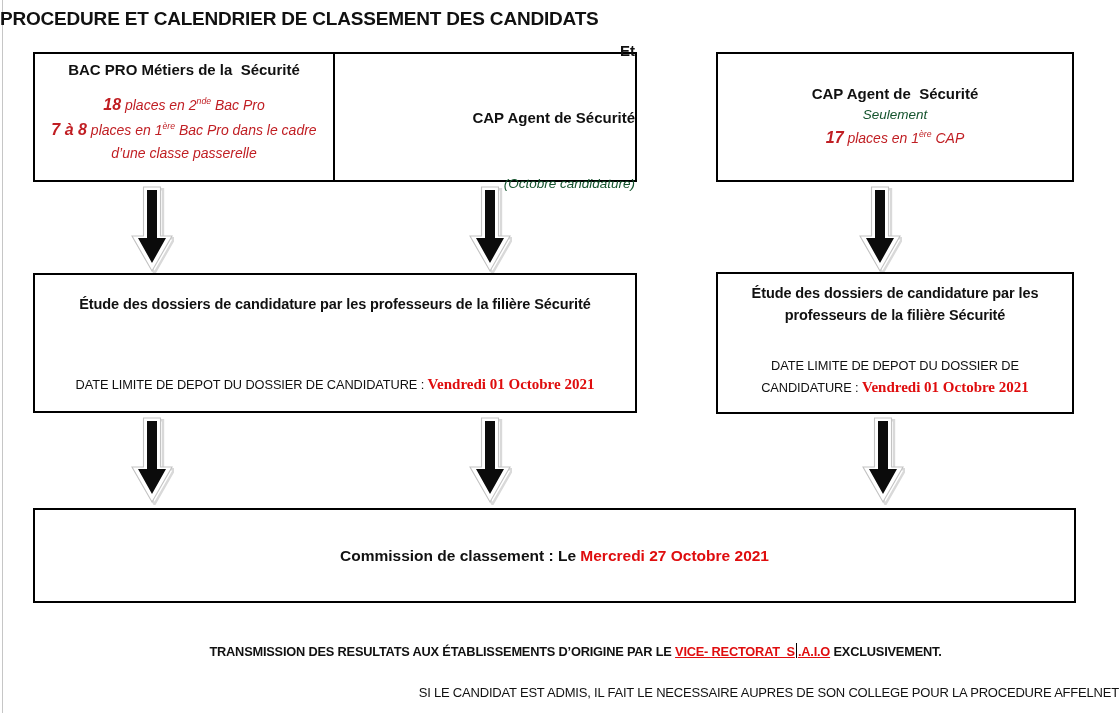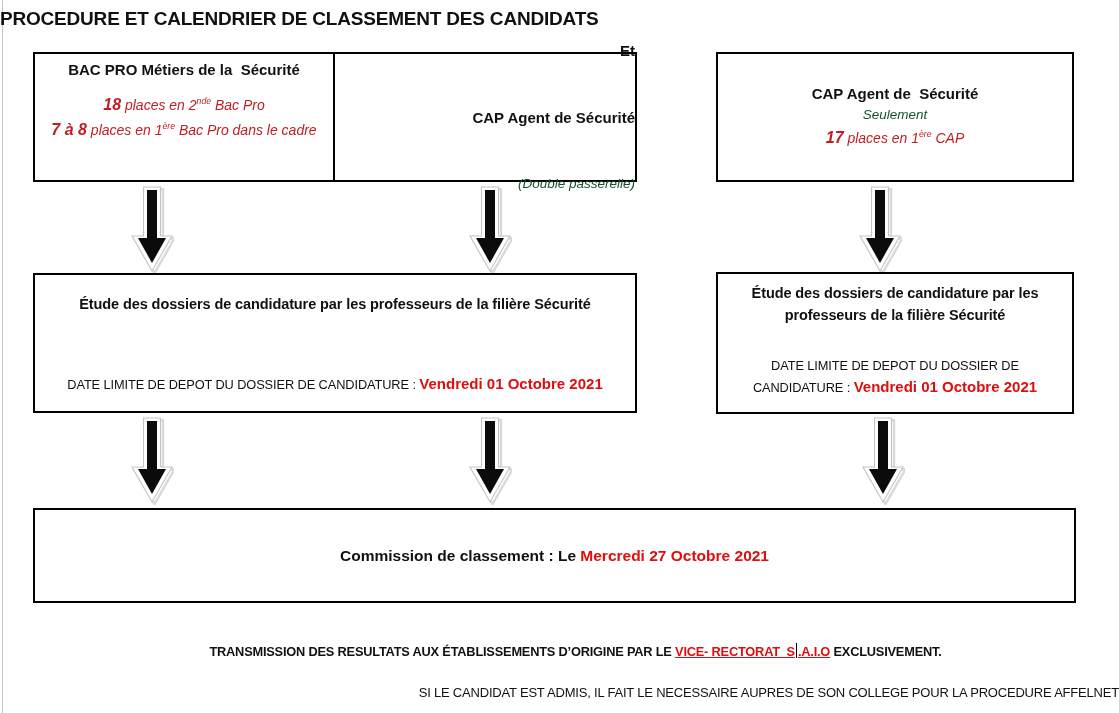--- a/index.html
+++ b/index.html
@@ -39,21 +39,21 @@
 
   
   .box-study-left  { left: 33px;  top: 273px; width: 604px; height: 140px;
                      display: flex; flex-direction: column; justify-content: space-between;
                      padding: 18px 8px 16px; text-align: center; }
   .box-study-right { left: 716px; top: 272px; width: 358px; height: 142px;
                      display: flex; flex-direction: column; justify-content: space-between;
                      padding: 8px 10px 14px; text-align: center; }
   .study-heading { font-size: 14.5px; font-weight: bold; line-height: 1.55; letter-spacing: -0.1px; }
   .deadline { font-size: 12.8px; line-height: 1.5; letter-spacing: -0.1px; }
-  .deadline .date { font-size: 15px; font-weight: bold; color: var(--red-date, #df0d0e); letter-spacing: 0; }
+  .deadline .date { font-size: 15px; font-weight: bold; color: var(--red-date, #df0d0e); letter-spacing: 0; font-family: Liberation Serif, serif; }
 
   
   .box-commission { left: 33px; top: 508px; width: 1043px; height: 95px;
                     display: flex; justify-content: center; align-items: center; text-align: right; }
   .commission-line { font-size: 15.5px; font-weight: bold; }
   .commission-line .date { color: var(--red-date, #df0d0e); }
 
   
   .arrow { position: absolute; width: 44px; height: 88px; }
   .a-shadow { fill: none; stroke: #d9d9d9; stroke-width: 2.4px; }
@@ -75,27 +75,28 @@
 <div class="page">
   <div class="edge-line"></div>
 
   <div class="title">PROCEDURE ET CALENDRIER DE CLASSEMENT DES CANDIDATS</div>
 
   <div class="box box-bacpro">
     <div class="box-head pre">BAC PRO Métiers de la  Sécurité</div>
     <div class="places-block">
       <div class="red-line"><span class="num">18</span><span class="pre"> places en 2</span><sup>nde</sup><span class="pre"> Bac Pro</span></div>
       <div class="red-line"><span class="num">7 à 8</span><span class="pre"> places en 1</span><sup>ère</sup><span class="pre"> Bac Pro dans le cadre</span></div>
+      <div class="red-line">d’une classe passerelle</div>
     </div>
   </div>
 
   <div class="box box-double">
     <div class="double-line">Et</div>
     <div class="double-line">CAP Agent de Sécurité</div>
-    <div class="subtle-italic">(Double passerelle)</div>
+    <div class="subtle-italic">(Octobre candidature)</div>
   </div>
 
   <div class="box box-caponly">
     <div class="box-head pre">CAP Agent de  Sécurité</div>
     <div class="subtle-italic">Seulement</div>
     <div class="red-line"><span class="num">17</span><span class="pre"> places en 1</span><sup>ère</sup><span class="pre"> CAP</span></div>
   </div>
 
   <svg class="arrow" style="left:130px; top:186px;" viewBox="0 0 44 88">
     <path class="a-shadow" transform="translate(2.5,2.2)" d="M13.5 1 H30.5 V50 H42 L22 85 L2 50 H13.5 Z"></path>

